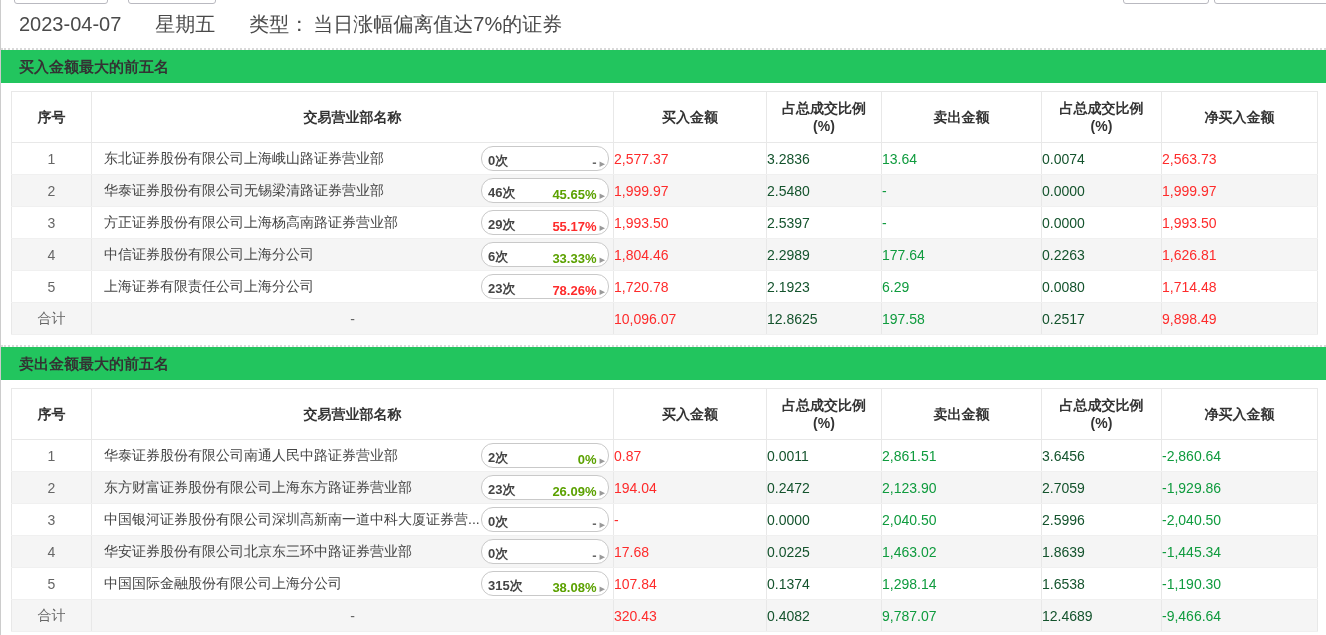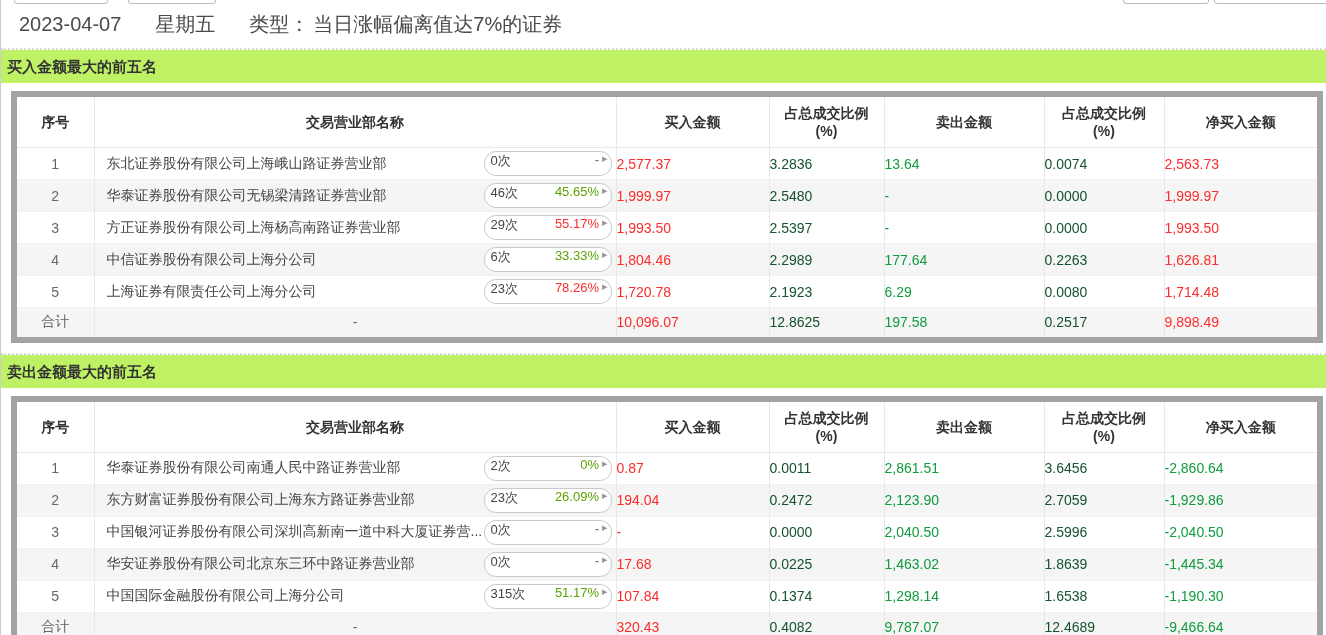--- a/index.html
+++ b/index.html
@@ -16,44 +16,44 @@
   .tc2{ left:127px; width:88px; }
   .tc3{ left:1122px;width:86px; }
   .tc4{ left:1213px;width:118px; }
 
   .date-bar { padding:11px 0 10px 18px; color:#4a4a4a; font-size:20px; }
   .date-bar span { margin-right:34px; }
   .date-bar .type-label { margin-right:4px; }
   .dotted-sep { border-top:2px dotted #d9d9d9; }
 
   .section-header {
-    background:#bef264; height:33px; line-height:33px;
-    font-weight:bold; color:#333; font-size:15px; padding-left:6px;
+    background:#22c55e; height:33px; line-height:33px;
+    font-weight:bold; color:#333; font-size:15px; padding-left:18px;
   }
 
-  table.lhb { border-collapse:collapse; table-layout:fixed; width:1306px; margin:8px 10px 10px 10px; border:6px solid #a3a3a3; }
+  table.lhb { border-collapse:collapse; table-layout:fixed; width:1306px; margin:8px 10px 10px 10px; border:1px solid #a3a3a3; }
   table.lhb th {
     font-weight:bold; color:#333; text-align:center; font-size:14px;
     padding:7px 4px; height:50px; white-space:pre-line; line-height:18px;
     border:1px solid #e8e8e8; background:#fff;
   }
   table.lhb td { height:32px; border-left:1px solid #e8e8e8; border-right:1px solid #e8e8e8; border-bottom:1px solid #f0f0f0; font-size:14px; }
   table.lhb tr.alt td { background:#f5f5f5; }
   td.c-no { text-align:center; color:#666; }
   td.c-name { padding:0 4px 0 12px; color:#444; }
   .name-wrap { display:flex; align-items:center; }
   .name-text { flex:1 1 auto; overflow:hidden; white-space:nowrap; }
   td.num { text-align:left; padding-right:10px; }
   td.ratio { color:#14532d; }
   td.total-name { text-align:center; color:#666; }
 
   .badge {
-    flex:0 0 auto; display:inline-flex; align-items:flex-start; justify-content:space-between;
+    flex:0 0 auto; display:inline-flex; align-items:flex-end; justify-content:space-between;
     width:128px; height:25px; border:1px solid #c9c9c9; border-radius:12px;
-    background:#fff; padding:0 3px 0 6px; font-size:13px; color:#444; cursor:pointer;
+    background:#fff; padding:0 3px 0 6px; font-size:13px; color:#444; cursor:pointer;font-weight:bold;
   }
   .badge .rate { margin-left:auto; }
   .badge .arrow { color:#9a9a9a; font-size:11px; margin-left:3px; }
   .red   { color:#fe2b2b; }
   .green { color:#0f9b3e; }
   .lime  { color:#5ba100; }
   .gray  { color:#666; }
 </style>
 </head>
 <body>
@@ -295,21 +295,21 @@
         <td class="num ratio">1.8639</td>
         <td class="num green">-1,445.34</td>
       </tr>
       <tr>
         <td class="c-no">5</td>
         <td class="c-name">
           <div class="name-wrap">
             <span class="name-text">中国国际金融股份有限公司上海分公司</span>
             <span class="badge">
               <span class="times">315次</span>
-              <span class="rate lime">51.17%</span>
+              <span class="rate lime">38.08%</span>
               <span class="arrow">▸</span>
             </span>
           </div>
         </td>
         <td class="num red">107.84</td>
         <td class="num ratio">0.1374</td>
         <td class="num green">1,298.14</td>
         <td class="num ratio">1.6538</td>
         <td class="num green">-1,190.30</td>
       </tr>

